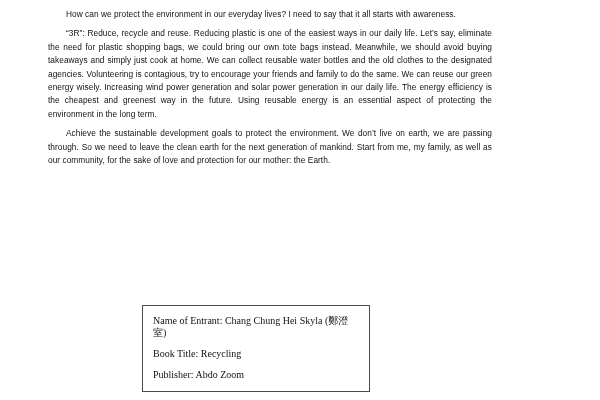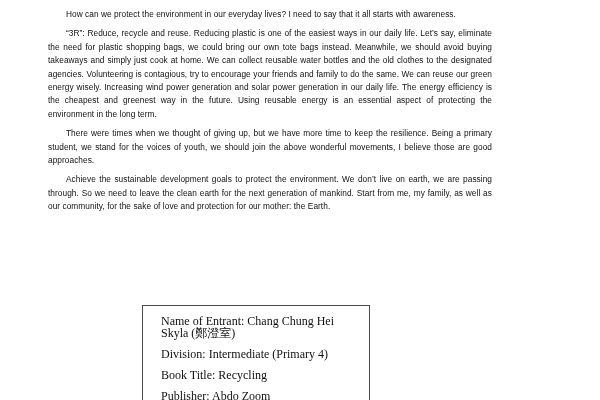--- a/index.html
+++ b/index.html
@@ -34,42 +34,40 @@
     position: absolute;
     left: 142px;
     top: 305px;
     width: 228px;
     box-sizing: border-box;
     border: 1px solid #4a4a4a;
     padding: 9px 10px 10px 10px;
     background: #ffffff;
   }
   .info-box .line {
-    font-size: 12px;
+    font-size: 10px;
     line-height: 12px;
-    margin: 0 0 9px 8px;
+    margin: 0 0 9px 0;
     color: #111111;
     font-family: "Liberation Serif", serif;
   }
   .info-box .line:last-child {
     margin-bottom: 0;
   }
 </style>
 </head>
 <body>
 
 <div class="page">
 
   <div class="body-text">
     <p>How can we protect the environment in our everyday lives? I need to say that it all starts with awareness.</p>
     <p>“3R”: Reduce, recycle and reuse. Reducing plastic is one of the easiest ways in our daily life. Let’s say, eliminate the need for plastic shopping bags, we could bring our own tote bags instead. Meanwhile, we should avoid buying takeaways and simply just cook at home. We can collect reusable water bottles and the old clothes to the designated agencies. Volunteering is contagious, try to encourage your friends and family to do the same. We can reuse our green energy wisely. Increasing wind power generation and solar power generation in our daily life. The energy efficiency is the cheapest and greenest way in the future. Using reusable energy is an essential aspect of protecting the environment in the long term.</p>
-    <p>There were times when we thought of giving up, but we have more time to keep the resilience. Being a primary student, we stand for the voices of youth, we should join the above wonderful movements, I believe those are good approaches.</p>
     <p>Achieve the sustainable development goals to protect the environment. We don’t live on earth, we are passing through. So we need to leave the clean earth for the next generation of mankind. Start from me, my family, as well as our community, for the sake of love and protection for our mother: the Earth.</p>
   </div>
 
   <div class="info-box">
     <div class="line">Name of Entrant: Chang Chung Hei Skyla (鄭澄室)</div>
-    <div class="line">Division: Intermediate (Primary 4)</div>
     <div class="line">Book Title: Recycling</div>
     <div class="line">Publisher: Abdo Zoom</div>
   </div>
 
 </div>
 
 </body></html>

